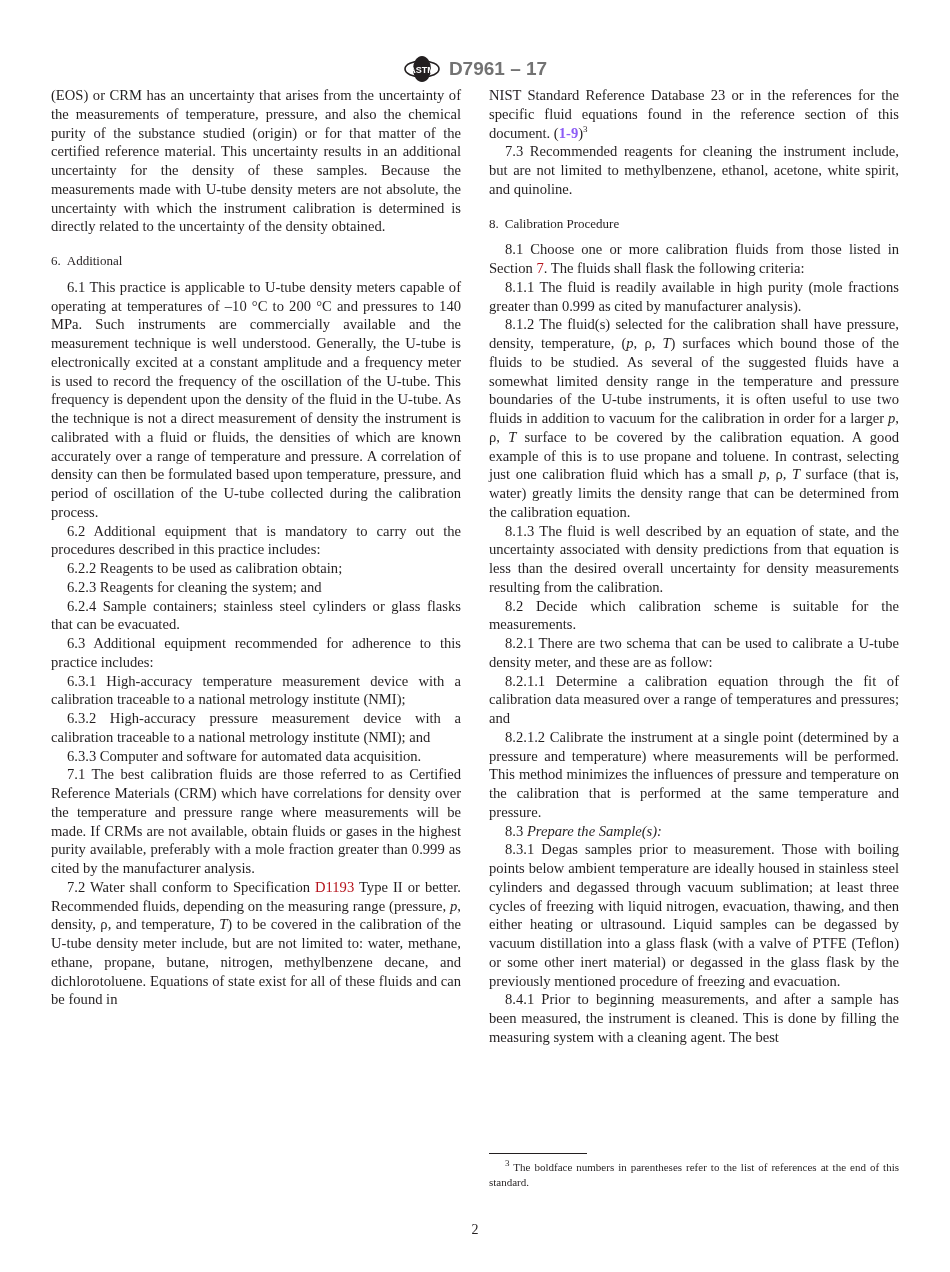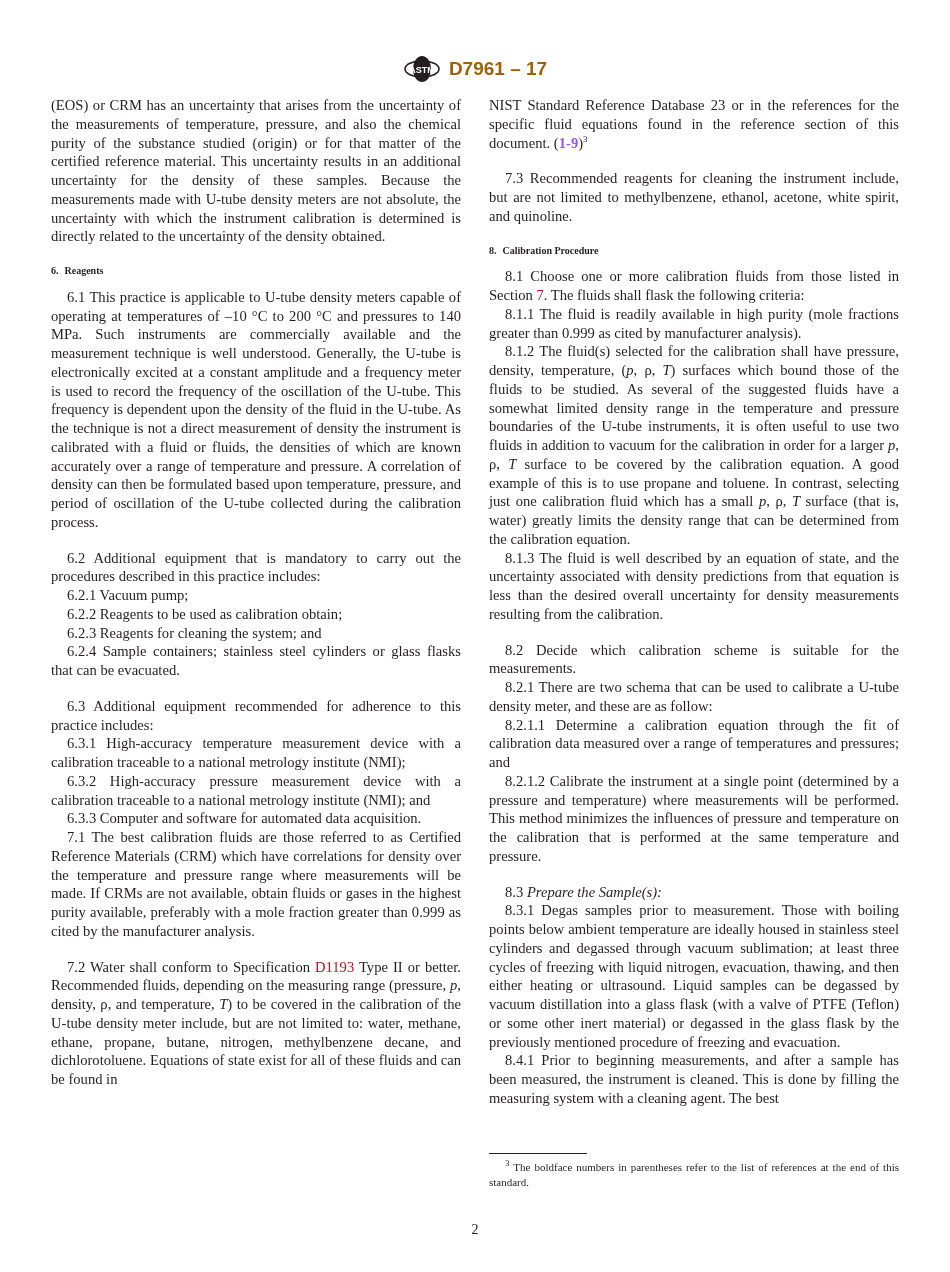--- a/index.html
+++ b/index.html
@@ -1,28 +1,28 @@
 <!DOCTYPE html>
 <html><head>
 <meta charset="utf-8">
 <style>
   html, body { margin:0; padding:0; background:#fff; }
   body { width:950px; height:1272px; position:relative; overflow:hidden;
          font-family:"Liberation Serif", "DejaVu Serif", serif; color:#231f20; }
   .header { position:absolute; top:55px; left:0; width:950px; text-align:center; }
   .header .logo { display:inline-block; vertical-align:middle; width:38px; height:28px; }
   .header .code { display:inline-block; vertical-align:middle; font-family:"Liberation Sans", sans-serif;
-                  font-weight:bold; font-size:19px; margin-left:4px; color:#a16207; }
-  .col { position:absolute; top:96px; width:410px; font-size:14.6px; line-height:18.75px; text-align:justify; }
+                  font-weight:bold; font-size:19px; margin-left:4px; color:#737373; }
+  .col { position:absolute; top:86px; width:410px; font-size:14.6px; line-height:18.75px; text-align:justify; }
   .col.left { left:51px; }
   .col.right { left:489px; }
   p { margin:0; }
   .ind { text-indent:16px; }
-  .gap { margin-top:17px; }
-  h2 { font-size:10px; font-weight:bold; margin:16px 0 7px 0; line-height:18.75px; }
+  .gap { margin-top:0; }
+  h2 { font-size:13px; font-weight:normal; margin:16px 0 7px 0; line-height:18.75px; }
   h2 .num { margin-right:6px; }
   .red { color:#b5121b; }
   .redb { color:#8b5cf6; font-weight:bold; }
   sup { font-size:9px; line-height:0; }
   i { font-style:italic; }
   .footnote-rule { position:absolute; left:489px; top:1153px; width:98px; border-top:1px solid #231f20; }
   .footnote { position:absolute; left:489px; top:1160px; width:410px; font-size:11px; line-height:15px; text-align:justify; }
   .footnote p { text-indent:16px; }
   .pagenum { position:absolute; top:1222px; left:0; width:950px; text-align:center; font-size:14px; }
 </style>
@@ -34,24 +34,23 @@
     <ellipse cx="19" cy="14" rx="17" ry="8" fill="none" stroke="#231f20" stroke-width="1.6"></ellipse>
     <ellipse cx="19" cy="14" rx="9" ry="13" fill="#231f20"></ellipse>
     <text x="19" y="18" font-size="9" text-anchor="middle" fill="#fff" font-family="Liberation Sans, sans-serif" font-weight="bold">ASTM</text>
   </svg>
   <span class="code">D7961 – 17</span>
 </div>
 
 <div class="col left">
   <p>(EOS) or CRM has an uncertainty that arises from the uncertainty of the measurements of temperature, pressure, and also the chemical purity of the substance studied (origin) or for that matter of the certified reference material. This uncertainty results in an additional uncertainty for the density of these samples. Because the measurements made with U-tube density meters are not absolute, the uncertainty with which the instrument calibration is determined is directly related to the uncertainty of the density obtained.</p>
 
-  <h2><span class="num">6.</span><span>Reagents</span></h2>
+  <h2><span class="num">6.</span><span>Additional</span></h2>
   <p class="ind">6.1 This practice is applicable to U-tube density meters capable of operating at temperatures of –10 °C to 200 °C and pressures to 140 MPa. Such instruments are commercially available and the measurement technique is well understood. Generally, the U-tube is electronically excited at a constant amplitude and a frequency meter is used to record the frequency of the oscillation of the U-tube. This frequency is dependent upon the density of the fluid in the U-tube. As the technique is not a direct measurement of density the instrument is calibrated with a fluid or fluids, the densities of which are known accurately over a range of temperature and pressure. A correlation of density can then be formulated based upon temperature, pressure, and period of oscillation of the U-tube collected during the calibration process.</p>
   <p class="ind gap">6.2 Additional equipment that is mandatory to carry out the procedures described in this practice includes:</p>
-  <p class="ind">6.2.1 Vacuum pump;</p>
   <p class="ind">6.2.2 Reagents to be used as calibration obtain;</p>
   <p class="ind">6.2.3 Reagents for cleaning the system; and</p>
   <p class="ind">6.2.4 Sample containers; stainless steel cylinders or glass flasks that can be evacuated.</p>
   <p class="ind gap">6.3 Additional equipment recommended for adherence to this practice includes:</p>
   <p class="ind">6.3.1 High-accuracy temperature measurement device with a calibration traceable to a national metrology institute (NMI);</p>
   <p class="ind">6.3.2 High-accuracy pressure measurement device with a calibration traceable to a national metrology institute (NMI); and</p>
   <p class="ind">6.3.3 Computer and software for automated data acquisition.</p>
 
   <p class="ind">7.1 The best calibration fluids are those referred to as Certified Reference Materials (CRM) which have correlations for density over the temperature and pressure range where measurements will be made. If CRMs are not available, obtain fluids or gases in the highest purity available, preferably with a mole fraction greater than 0.999 as cited by the manufacturer analysis.</p>
   <p class="ind gap"><span>7.2 Water shall conform to Specification </span><span class="red">D1193</span><span> Type II or better. Recommended fluids, depending on the measuring range (pressure, </span><i>p</i><span>, density, ρ, and temperature, </span><i>T</i><span>) to be covered in the calibration of the U-tube density meter include, but are not limited to: water, methane, ethane, propane, butane, nitrogen, methylbenzene decane, and dichlorotoluene. Equations of state exist for all of these fluids and can be found in</span></p>

